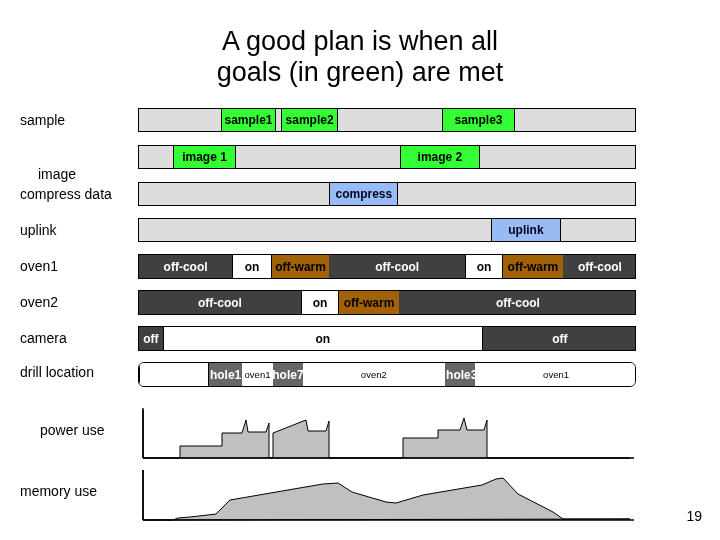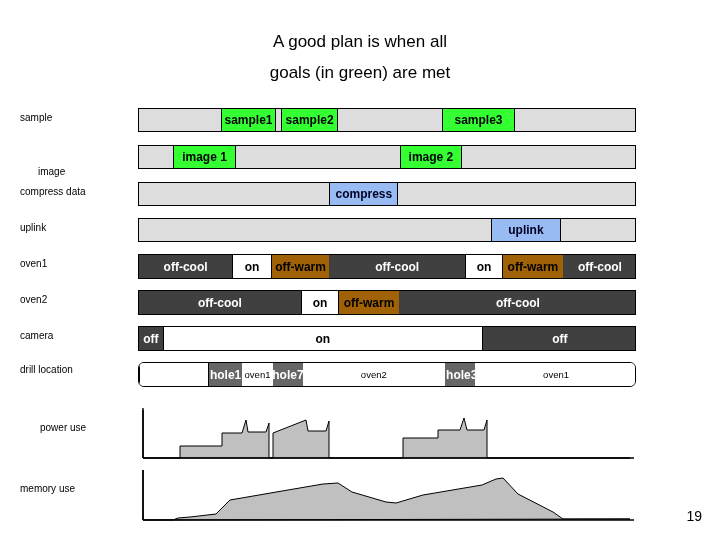--- a/index.html
+++ b/index.html
@@ -22,32 +22,32 @@
     height: 540px;
   }
 
   
   #title {
     position: absolute;
     left: 60px;
     top: 26px;
     width: 600px;
     text-align: center;
-    font-size: 17px;
+    font-size: 27px;
     line-height: 31px;
     color: #000000;
     font-weight: normal;
   }
   #title .tline { display: block; white-space: nowrap; }
 
   
   .row-label {
     position: absolute;
     left: 20px;
-    font-size: 10px;
+    font-size: 14px;
     color: #000000;
     white-space: nowrap;
   }
 
   
   .track {
     position: absolute;
     left: 138px;
     width: 498px;
     box-sizing: border-box;
@@ -111,21 +111,21 @@
   <div id="rows-container">
       <div class="row-label" style="top: 112px;">sample</div>
       <div class="track" style="top: 108px; height: 24px;">
         <div class="seg green bordered" style="left: 82.17px; width: 54.78px;">sample1</div>
         <div class="seg green bordered" style="left: 141.93px; width: 57.27px;">sample2</div>
         <div class="seg green bordered" style="left: 303px; width: 73px;">sample3</div>
       </div>
       <div class="row-label" style="top: 166px; padding-left: 18px;">image</div>
       <div class="track" style="top: 145px; height: 24px;">
         <div class="seg green bordered" style="left: 33.864px; width: 63.246px;">image 1</div>
-        <div class="seg green bordered" style="left: 260.952px; width: 62px;">image 2</div>
+        <div class="seg green bordered" style="left: 260.952px; width: 80px;">image 2</div>
       </div>
       <div class="row-label" style="top: 186px;">compress data</div>
       <div class="track" style="top: 182px; height: 24px;">
         <div class="seg blue bordered" style="left: 190.236px; width: 69.222px;">compress</div>
       </div>
       <div class="row-label" style="top: 222px;">uplink</div>
       <div class="track" style="top: 218px; height: 24px;">
         <div class="seg blue bordered" style="left: 352.086px; width: 69.72px;">uplink</div>
       </div>
       <div class="row-label" style="top: 258px;">oven1</div>

